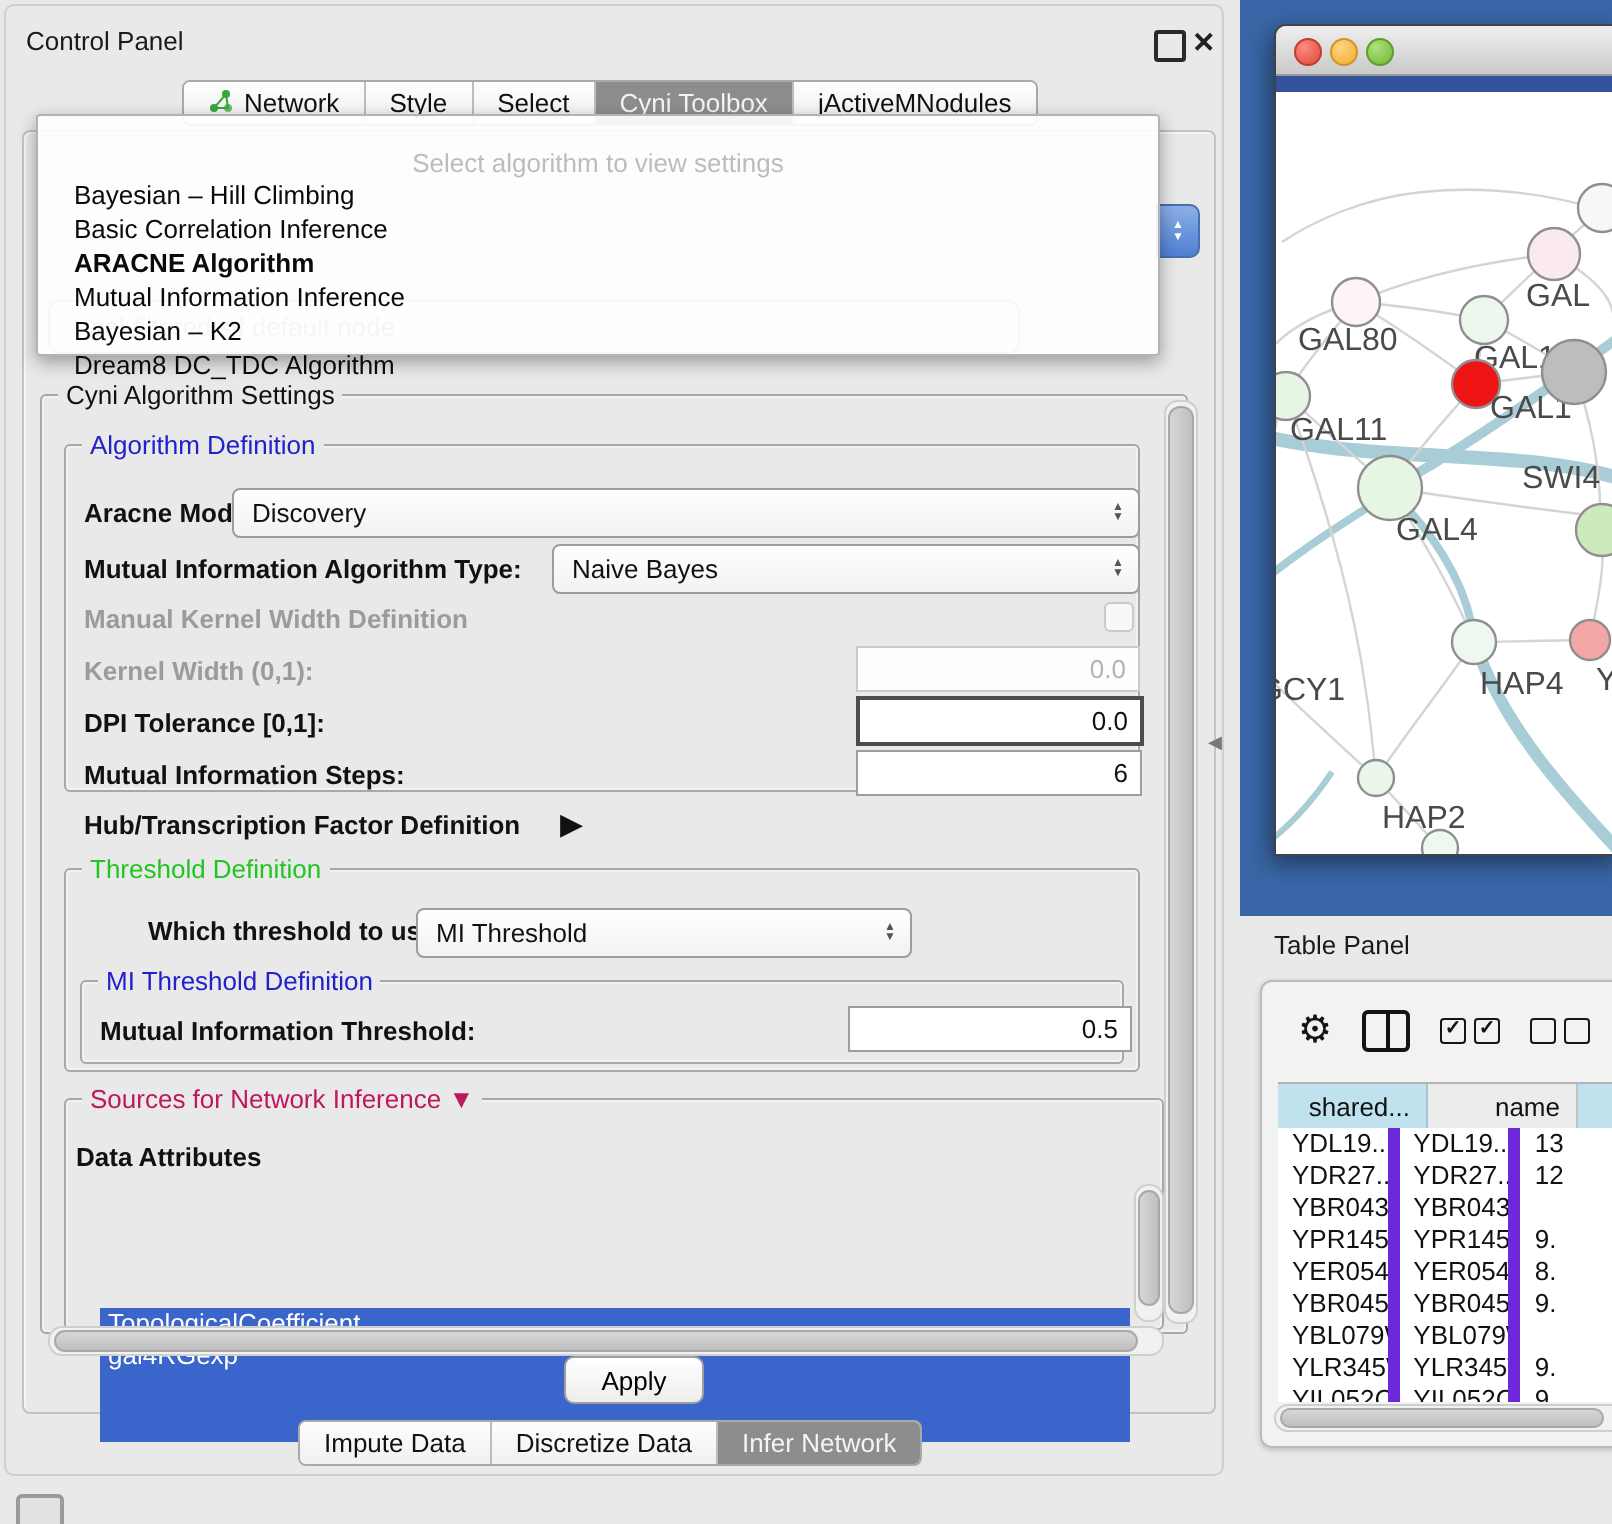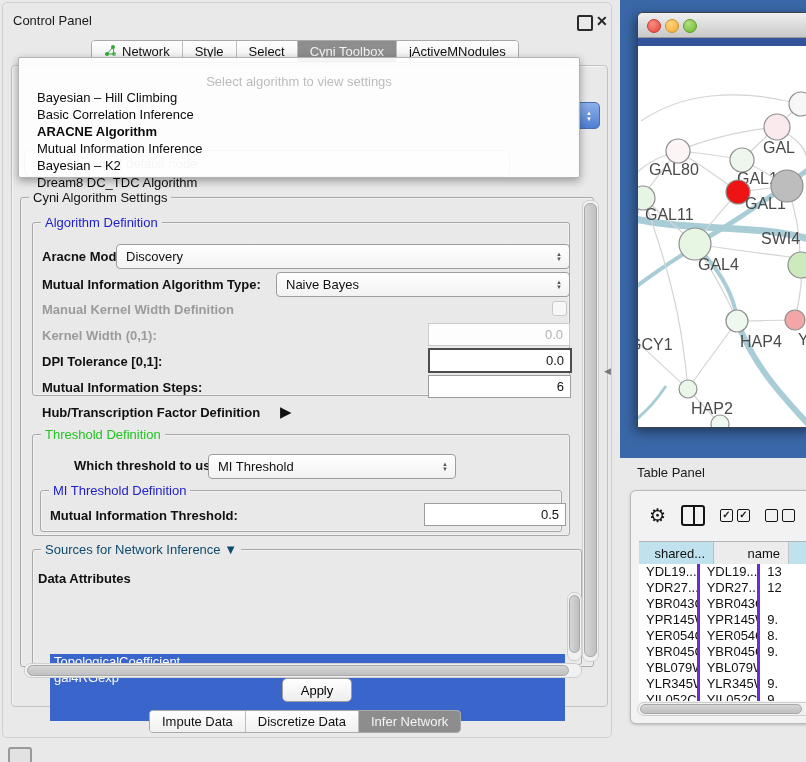--- a/index.html
+++ b/index.html
@@ -80,21 +80,21 @@
   .gear{font-size:19px;}
   .splitbox{width:20px;height:17px;border:2px solid #141414;border-radius:3px;position:relative;}
   .splitbox::after{content:"";position:absolute;left:50%;top:0;bottom:0;width:2px;background:#141414;}
   .cbx{width:11px;height:11px;border:1.5px solid #141414;border-radius:2px;font-size:10px;line-height:10px;text-align:center;font-weight:bold;}
   #tbl-head{position:absolute;left:8px;top:50px;display:flex;height:22px;border-top:1px solid #b5b5b5;border-bottom:1px solid #9fb9c4;}
   .hcell{font-size:13px;color:#111;display:flex;align-items:center;justify-content:flex-end;padding-right:8px;box-sizing:border-box;border-right:1px solid #a9c4cf;}
   .hcell.blue{background:var(--header-teal);}
   .hcell.gray{background:#ececec;border-right-color:#c2c2c2;}
   #tbl-body{position:absolute;left:8px;top:73px;right:0;height:137px;overflow:hidden;background:#fff;}
   .trow{display:flex;height:16px;}
-  .tcell{font-size:13px;color:#111;line-height:16px;padding-left:7px;box-sizing:border-box;white-space:nowrap;overflow:hidden;border-right:3px solid #6d28d9;}
+  .tcell{font-size:13px;color:#111;line-height:16px;padding-left:7px;box-sizing:border-box;white-space:nowrap;overflow:hidden;border-right:6px solid #6d28d9;}
 
   svg text{font-family:"Liberation Sans",sans-serif;}
 </style>
 </head>
 <body>
 
 <div id="stage">
 
   <div id="cp" class="abs">
     <div id="cp-title" class="abs">Control Panel</div>
@@ -173,21 +173,21 @@
             <span>▼</span>
           </span>
       </div>
       <div class="group" style="left:28px;top:424px;width:520px;height:40px;">
         <div class="group-title" style="color:var(--title-blue);">MI Threshold Definition</div>
       </div>
       <div class="lbl b" style="left:38px;top:442px;">Mutual Information Threshold:</div>
       <div class="field" style="left:412px;top:437px;width:128px;">0.5</div>
 
       <div class="group" style="left:20px;top:483px;width:548px;height:114px;">
-        <div class="group-title" style="color:#0c4a6e;"><span>Sources for Network Inference</span> <span>▼</span></div>
+        <div class="group-title" style="color:#be185d;"><span>Sources for Network Inference</span> <span>▼</span></div>
       </div>
       <div class="lbl b" style="left:26px;top:505px;">Data Attributes</div>
       <div id="attr-list" class="abs">
           <div class="attr-item">TopologicalCoefficient</div>
           <div class="attr-item">gal4RGexp</div>
         </div>
       <div class="vscroll" style="left:555px;top:526px;width:13px;height:67px;">
           <div class="vthumb" style="top:2px;height:56px;"></div>
         </div>
 

